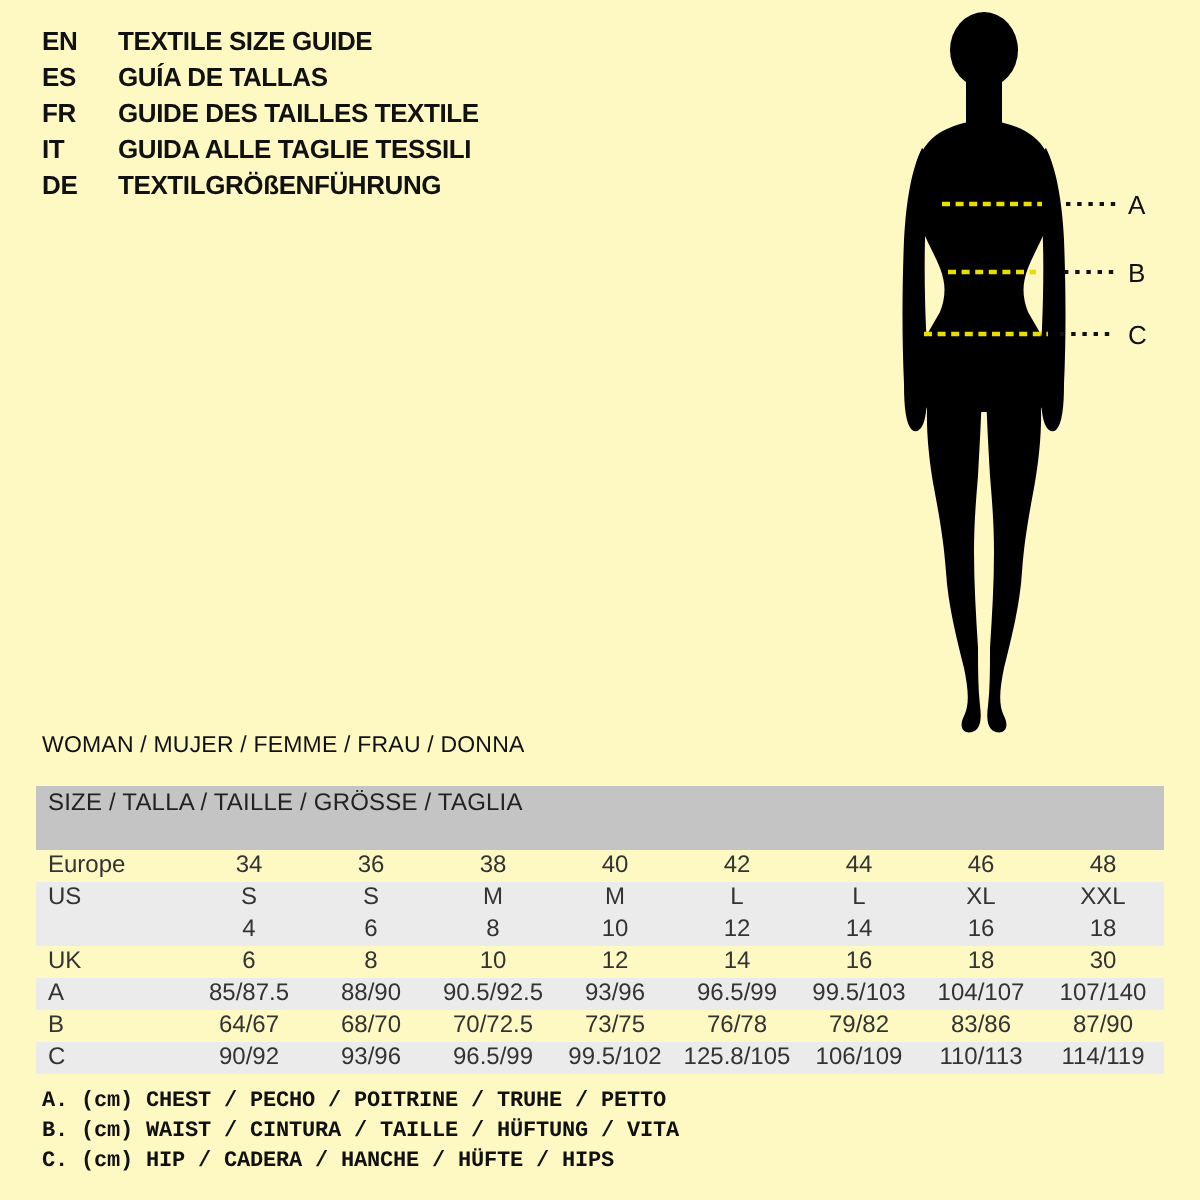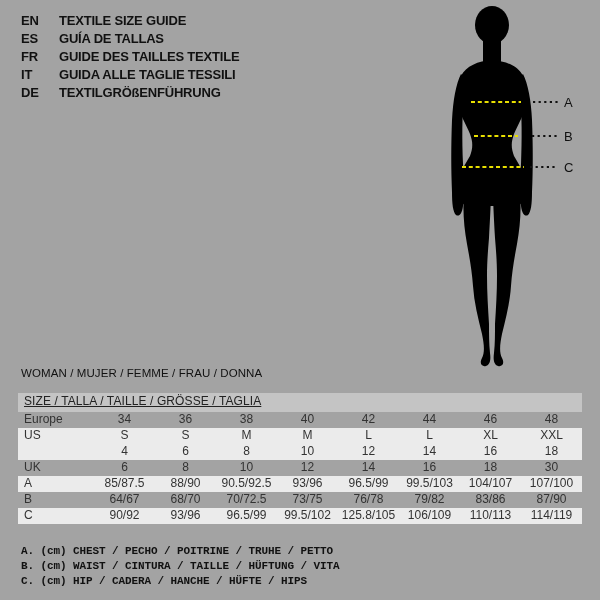--- a/index.html
+++ b/index.html
@@ -1,37 +1,37 @@
 <!DOCTYPE html>
 <html><head>
 <meta charset="utf-8">
 <style>
   html,body{margin:0;padding:0;}
   body{width:600px;height:600px;background:#ffffff;overflow:hidden;
        font-family:"Liberation Sans", sans-serif;-webkit-font-smoothing:antialiased;}
-  .canvas{position:relative;width:600px;height:600px;background:#a3a3a3;}
+  .canvas{position:relative;width:600px;height:600px;background:#fef9c3;}
 
   
   .lang-block{position:absolute;left:21px;top:12px;}
   .lang-row{display:flex;line-height:18px;font-size:13px;font-weight:bold;
             color:#111;letter-spacing:-0.2px;}
   .lang-code{width:38px;flex:0 0 38px;}
   .lang-text{white-space:nowrap;}
 
   
   .figure-svg{position:absolute;left:0;top:0;width:600px;height:600px;pointer-events:none;}
 
   
   .section-title{position:absolute;left:21px;top:367px;font-size:11.5px;font-weight:normal;
                  color:#111;letter-spacing:0.1px;}
 
   
   .size-table{position:absolute;left:18px;top:393px;width:564px;font-size:12px;color:#333;}
-  .t-header{height:19px;line-height:16px;padding-left:6px;font-size:12px;color:#222;
-            letter-spacing:0.1px;text-decoration:underline;}
+  .t-header{height:32px;line-height:16px;padding-left:6px;font-size:12px;color:#222;
+            letter-spacing:0.1px;}
   .t-row{display:grid;grid-template-columns:76px repeat(8,1fr);height:16px;
          line-height:15.6px;}
   .t-label{padding-left:6px;text-align:left;}
   .t-cell{text-align:center;}
 
   
   .legend{position:absolute;left:21px;top:544px;}
   .legend-line{font-size:11px;font-weight:bold;color:#111;line-height:15.2px;
                letter-spacing:-0.1px;white-space:nowrap;font-family:Liberation Mono, monospace;}
 </style>
@@ -194,21 +194,21 @@
         </div>
         <div class="t-row" style="background: rgb(235, 235, 235);">
           <div class="t-label">A</div>
           <div class="t-cell">85/87.5</div>
           <div class="t-cell">88/90</div>
           <div class="t-cell">90.5/92.5</div>
           <div class="t-cell">93/96</div>
           <div class="t-cell">96.5/99</div>
           <div class="t-cell">99.5/103</div>
           <div class="t-cell">104/107</div>
-          <div class="t-cell">107/100</div>
+          <div class="t-cell">107/140</div>
         </div>
         <div class="t-row">
           <div class="t-label">B</div>
           <div class="t-cell">64/67</div>
           <div class="t-cell">68/70</div>
           <div class="t-cell">70/72.5</div>
           <div class="t-cell">73/75</div>
           <div class="t-cell">76/78</div>
           <div class="t-cell">79/82</div>
           <div class="t-cell">83/86</div>

